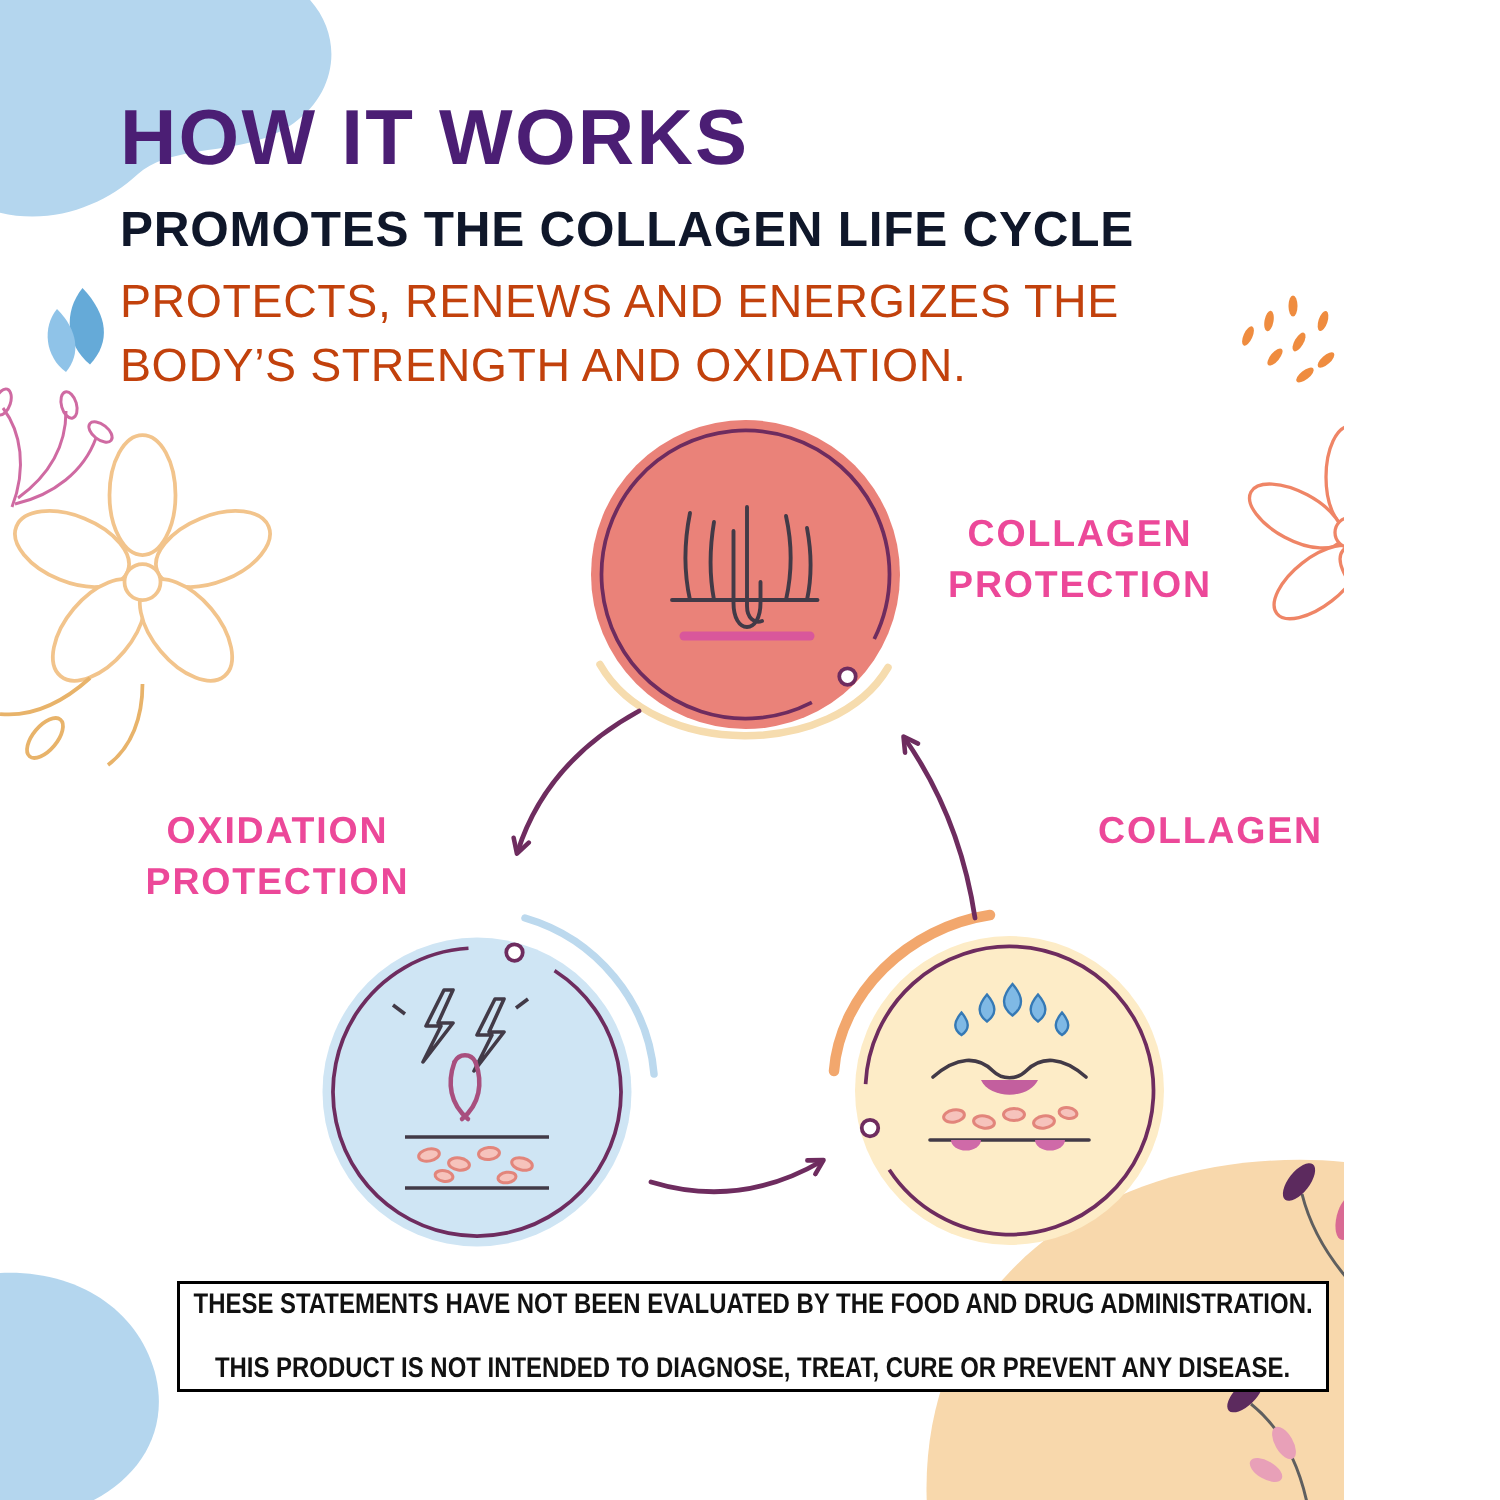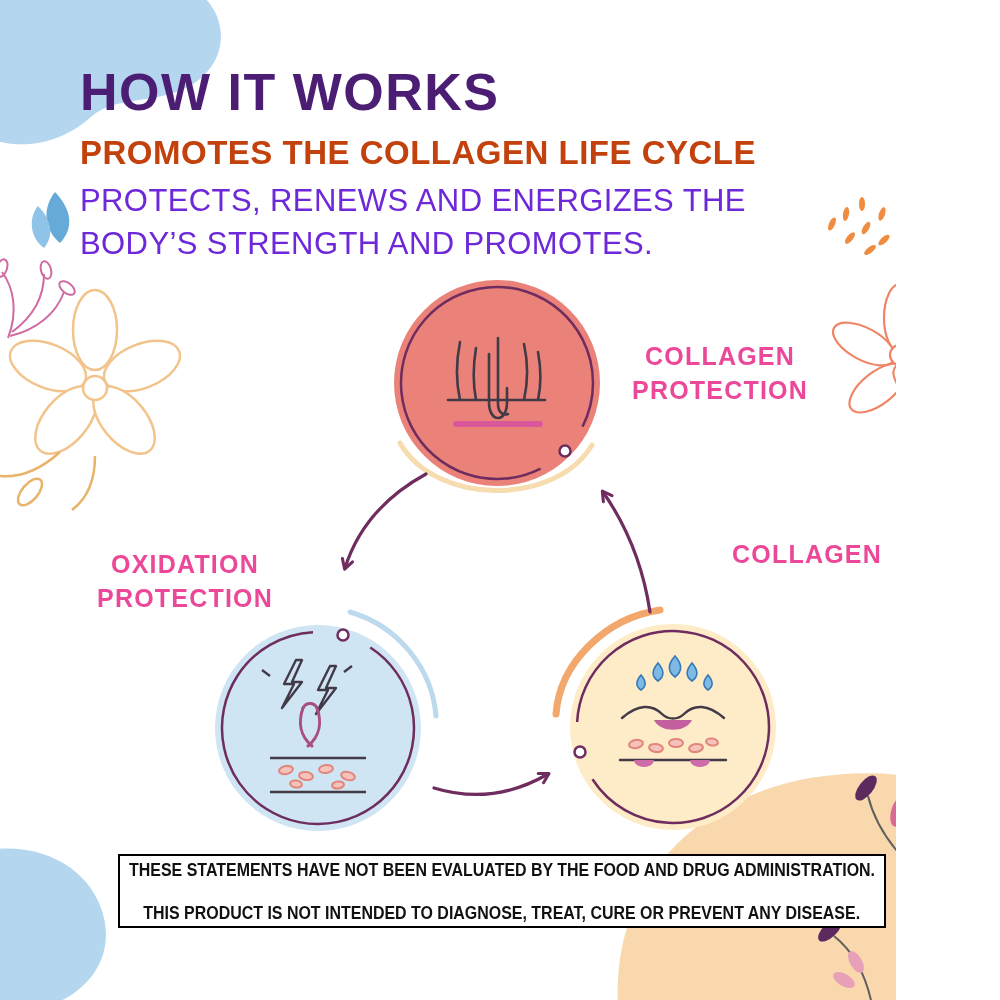--- a/index.html
+++ b/index.html
@@ -7,32 +7,32 @@
   body { font-family:"Liberation Sans", sans-serif; background:#fff; }
   .canvas { position:relative; width:896px; height:1000px; background:#ffffff; overflow:hidden; }
   .art { position:absolute; left:0; top:0; width:1000px; height:1000px; }
 
   .title {
     position:absolute; left:80px; top:62px;
     font-size:52px; font-weight:bold; color:#4b1e74; letter-spacing:1.5px;
   }
   .subtitle {
     position:absolute; left:80px; top:134px;
-    font-size:33px; font-weight:bold; color:#c2410c; letter-spacing:0.5px;
+    font-size:33px; font-weight:bold; color:#0f172a; letter-spacing:0.5px;
   }
   .desc {
     position:absolute; left:80px; top:180px;
-    font-size:31px; font-weight:normal; color:#6d28d9; letter-spacing:0.4px; line-height:1.38;
+    font-size:31px; font-weight:normal; color:#c2410c; letter-spacing:0.4px; line-height:1.38;
   }
   .node-label {
     position:absolute; text-align:center;
     font-size:25px; font-weight:bold; color:#ec4899; letter-spacing:1.2px; line-height:1.34;
   }
   #label-cp { left:604px; top:340px; width:232px; }
-  #label-op { left:60px;  top:538px; width:250px;margin-top:10px; }
+  #label-op { left:60px;  top:538px; width:250px; }
   #label-cs { left:682px; top:538px; width:250px; }
 
   .disclaimer {
     position:absolute; left:118px; top:854px; width:768px; height:74px;
     background:#ffffff; border:2px solid #000000;
     display:flex; flex-direction:column; justify-content:center; align-items:center; gap:21px;
   }
   .disclaimer p {
     font-size:19px; font-weight:bold; color:#111111; white-space:nowrap;
     transform:scaleX(0.84); transform-origin:center;
@@ -267,21 +267,21 @@
         <path d="M634,760 A10,7 0 0 0 654,760 Z" fill="#cf6aa8"></path>
         <path d="M690,760 A10,7 0 0 0 710,760 Z" fill="#cf6aa8"></path>
       </g>
     </g>
   </svg>
 
   <h1 class="title">HOW IT WORKS</h1>
   <h2 class="subtitle">PROMOTES THE COLLAGEN LIFE CYCLE</h2>
   <p class="desc">
     <span>PROTECTS, RENEWS AND ENERGIZES THE</span><br>
-    <span>BODY’S STRENGTH AND PROMOTES.</span>
+    <span>BODY’S STRENGTH AND OXIDATION.</span>
   </p>
 
   <div class="node-label" id="label-cp">
     <span>COLLAGEN</span><br>
     <span>PROTECTION</span>
   </div>
   <div class="node-label" id="label-op">
     <span>OXIDATION</span><br>
     <span>PROTECTION</span>
   </div>

